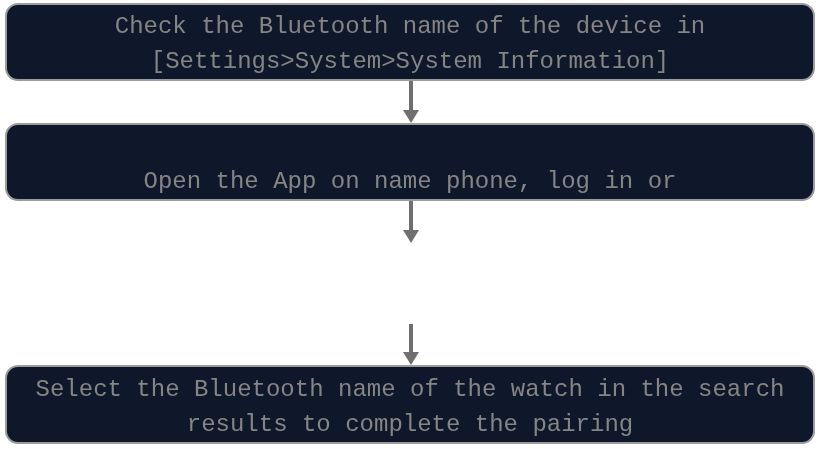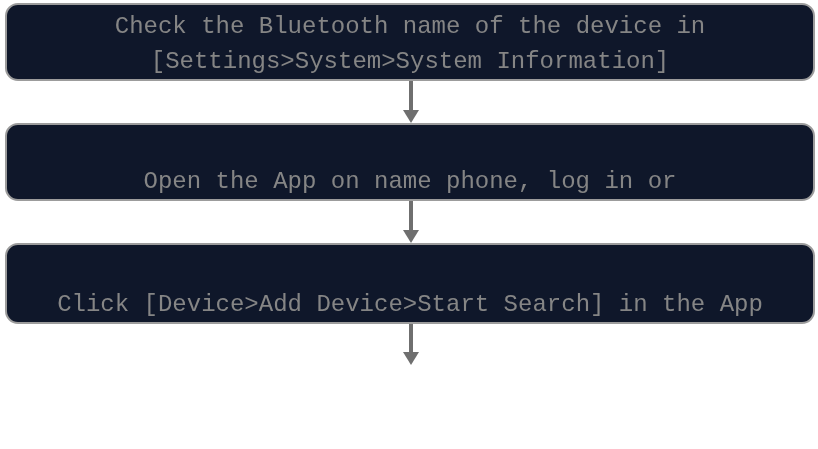--- a/index.html
+++ b/index.html
@@ -82,23 +82,24 @@
 
   <div class="flow-box box2">
     <div class="line">Open the App on name phone, log in or</div>
   </div>
 
   <div class="arrow arrow2">
     <div class="stem"></div>
     <div class="head"></div>
   </div>
 
-  <div class="flow-box box3">
-    <div class="line">Click [Device&gt;Add Device&gt;Start Search] in the App</div>
-  </div>
 
   <div class="arrow arrow3">
     <div class="stem"></div>
     <div class="head"></div>
   </div>
 
+  <div class="flow-box box4">
+    <div class="line">Select the Bluetooth name of the watch in the search</div>
+    <div class="line">results to complete the pairing</div>
+  </div>
 
 </div>
 
 </body></html>

